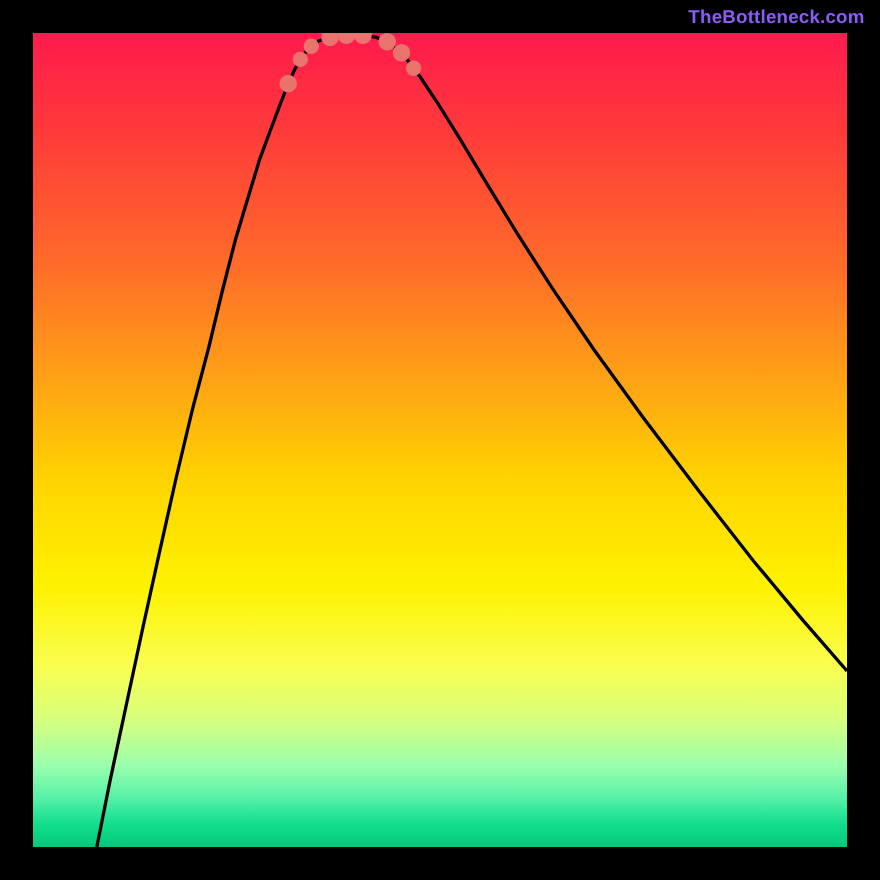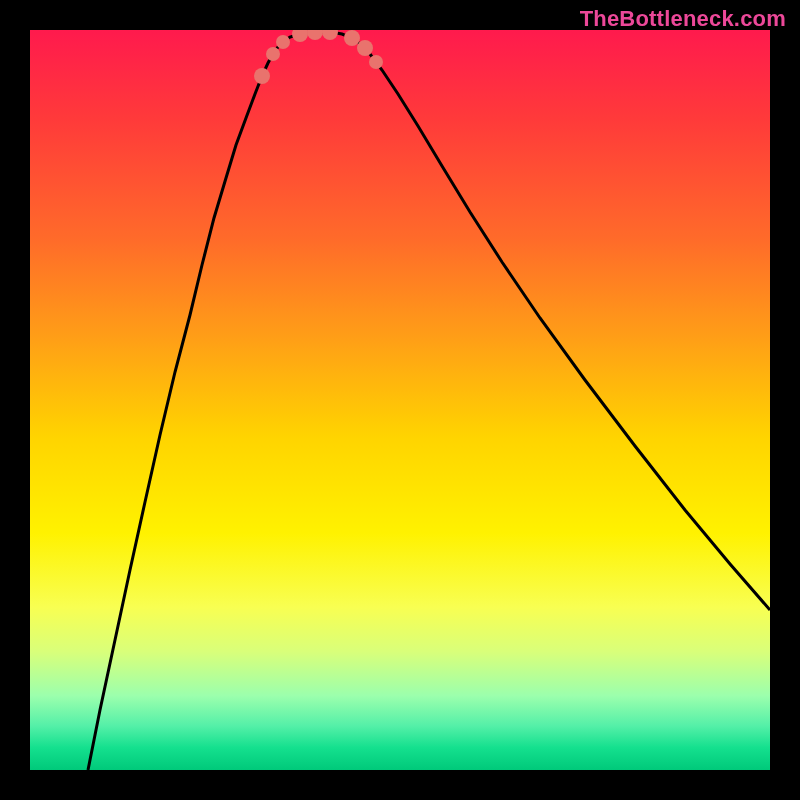--- a/index.html
+++ b/index.html
@@ -38,23 +38,23 @@
       #55f0a8 94%,
       #14e08e 97%,
       #00c97a 100%
     );
   }
   .watermark {
     position: absolute;
     top: 6px;
     right: 14px;
     font-family: Arial, Helvetica, sans-serif;
-    font-size: 22px;
+    font-size: 17px;
     font-weight: 600;
-    color: #ec4899;
+    color: #8b5cf6;
     letter-spacing: 0.2px;
     user-select: none;
   }
   svg.curve {
     position: absolute;
     left: 30px;
     top: 30px;
     width: 740px;
     height: 740px;
   }

